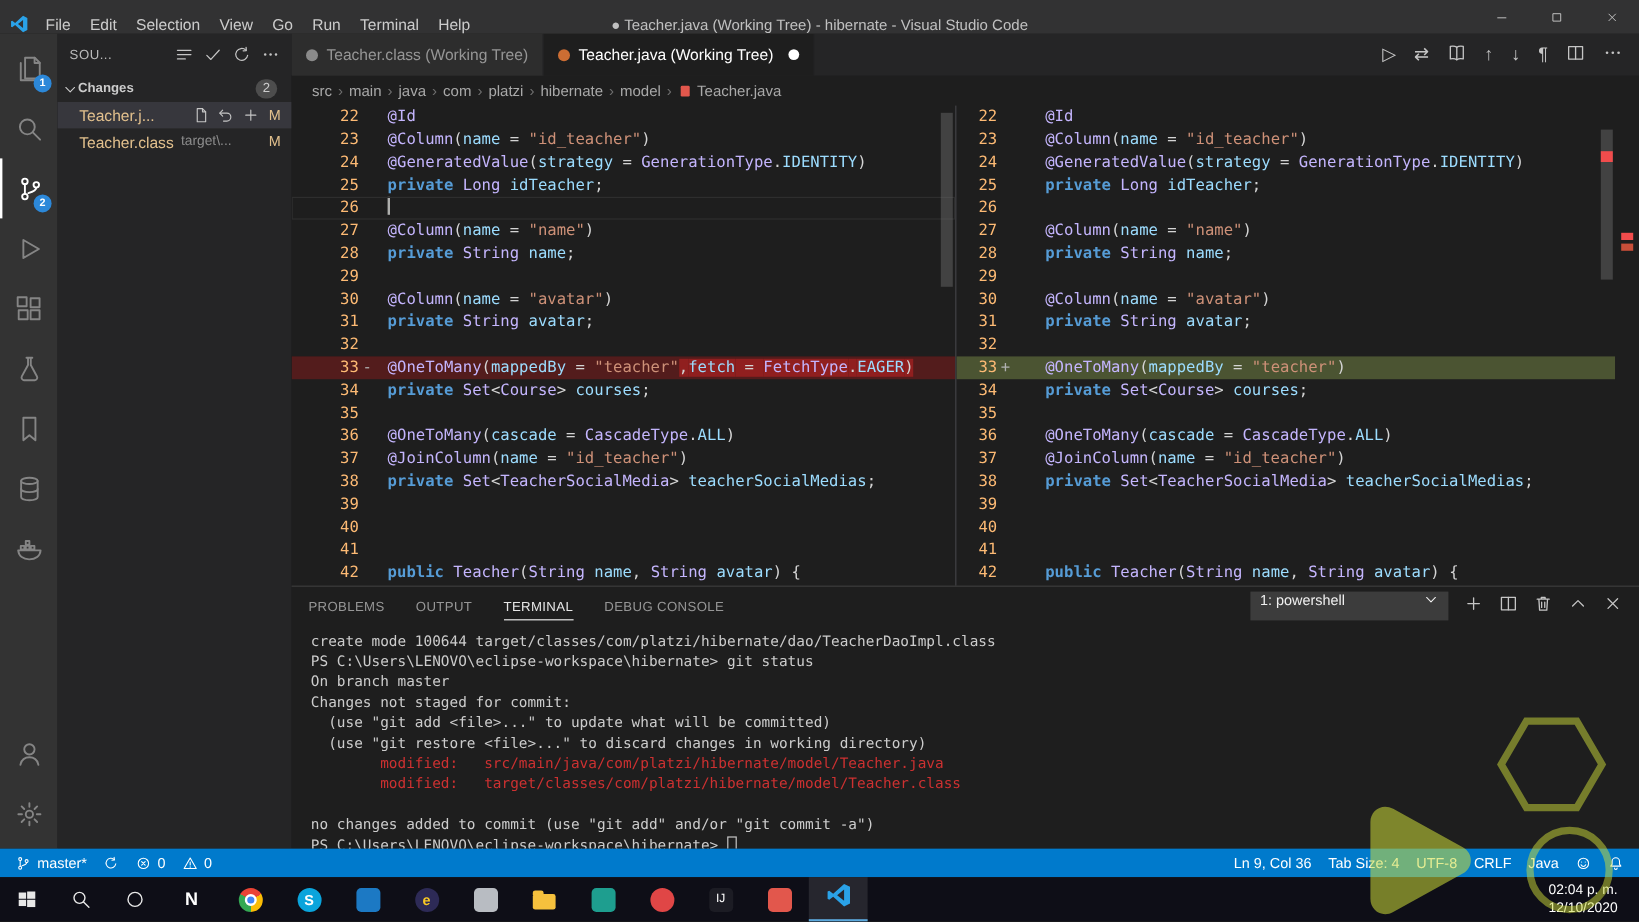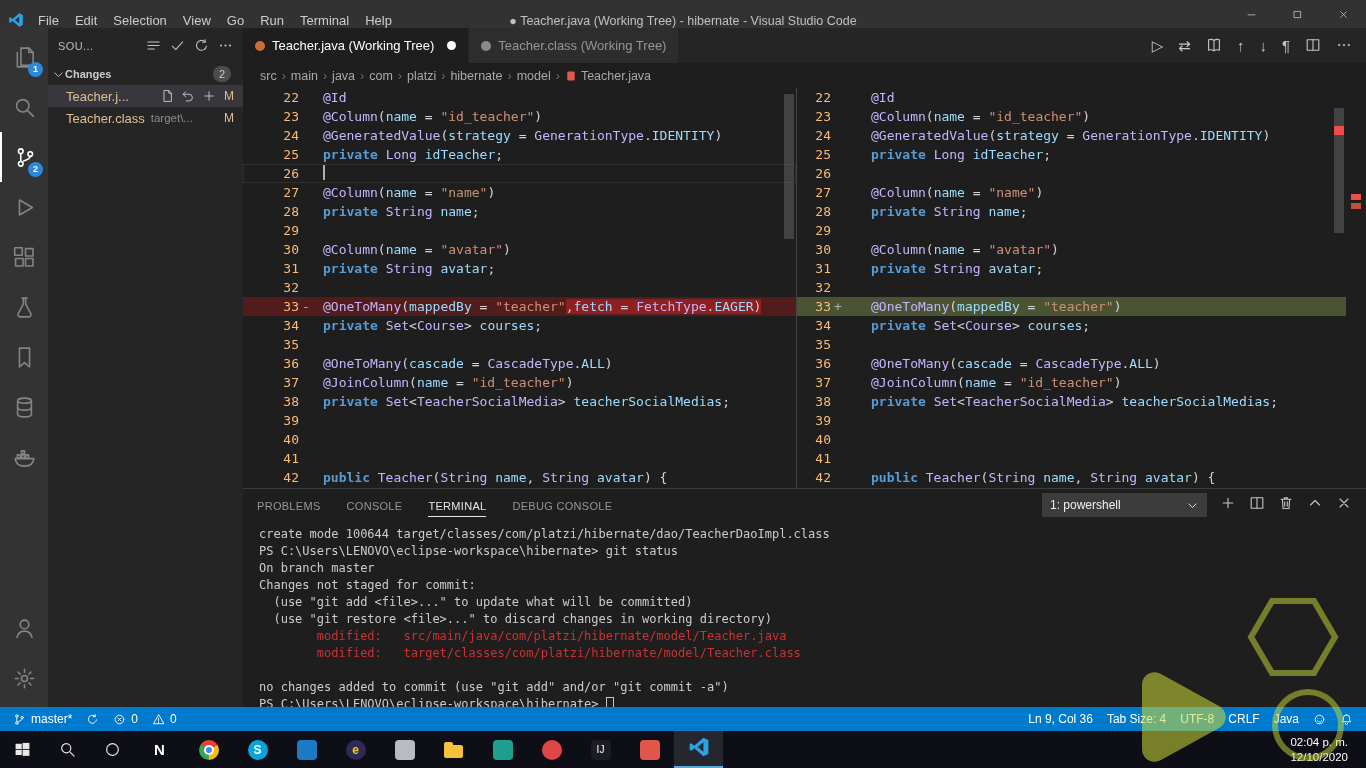--- a/index.html
+++ b/index.html
@@ -82,21 +82,21 @@
   .tok-p{color:#d4d4d4;}
   .vthumb{position:absolute;background:rgba(121,121,121,.4);}
   .ovmark{position:absolute;}
   
   .panel{height:219px;border-top:1px solid #3c3c3c;display:flex;flex-direction:column;}
   .panel-head{height:32px;display:flex;align-items:center;padding:0 14px;}
   .ptabs{display:flex;gap:26px;}
   .ptab{font-size:11px;color:#969696;letter-spacing:.3px;padding:6px 0 4px;}
   .ptab.active{color:#e7e7e7;border-bottom:1px solid #e7e7e7;}
   .panel-right{margin-left:auto;display:flex;align-items:center;gap:13px;color:#c5c5c5;}
-  .shellsel{background:#3c3c3c;height:24px;display:flex;align-items:center;justify-content:space-between;
+  .shellsel{background:#3c3c3c;height:24px;display:flex;align-items:flex-start;justify-content:space-between;
     padding:0 8px;font-size:12px;color:#f0f0f0;width:165px;}
   .shellsel .icon svg{width:13px;height:13px;}
   .pact svg{width:16px;height:16px;}
   .term{flex:1;padding:5px 0 0 16px;font-family:"DejaVu Sans Mono","Liberation Mono",monospace;
     font-size:12px;line-height:17px;color:#cccccc;white-space:pre;overflow:hidden;}
   .tred{color:#cd3131;}
   .tcursor{display:inline-block;width:8px;height:13px;border:1px solid #c5c5c5;vertical-align:-2px;}
   
   .statusbar{height:24px;background:#007acc;color:#ffffff;display:flex;align-items:center;font-size:12px;padding:0 6px;}
   .sb-item{display:flex;align-items:center;gap:5px;padding:0 7px;height:100%;}
@@ -343,28 +343,28 @@
             <span class="scm-path">target\...</span>
             <span class="scm-actions"></span>
             <span class="scm-badge">M</span>
           </div>
         </div>
     </div>
 
     <div class="editor-col">
       <div class="tabsrow">
         <div id="tabs" style="display:flex;">
+            <div class="tab">
+              <span class="tab-ficon" style="background: rgb(138, 138, 138);"></span>
+              <span class="tab-label">Teacher.class (Working Tree)</span>
+            </div>
             <div class="tab active">
               <span class="tab-ficon" style="background: rgb(204, 109, 51);"></span>
               <span class="tab-label">Teacher.java (Working Tree)</span>
               <span class="tab-dirty"></span>
-            </div>
-            <div class="tab">
-              <span class="tab-ficon" style="background: rgb(138, 138, 138);"></span>
-              <span class="tab-label">Teacher.class (Working Tree)</span>
             </div>
           </div>
         <div class="editor-actions" id="editor-actions">
             <span class="ea-btn">▷</span>
             <span class="ea-btn">⇄</span>
             <span class="ea-btn"><svg viewBox="0 0 16 16" fill="none" stroke="currentColor" stroke-width="1.1" stroke-linecap="round" stroke-linejoin="round">
                 <path d="M8 3.4C6.6 2.4 4.6 2.2 2.6 2.7v10.4c2-.5 4-.3 5.4.7 1.4-1 3.4-1.2 5.4-.7V2.7C11.4 2.2 9.4 2.4 8 3.4z"></path>
                 <path d="M8 3.4v10.4"></path>
               </svg></span>
             <span class="ea-btn">↑</span>
@@ -461,21 +461,21 @@
         <div class="overview">
           <div class="ovmark" style="left:5px;top:106px;width:10px;height:6px;background:#f14c4c;"></div>
           <div class="ovmark" style="left:5px;top:115px;width:10px;height:6px;background:#c74e39;"></div>
         </div>
       </div>
 
       <div class="panel">
         <div class="panel-head">
           <div class="ptabs" id="ptabs">
               <span class="ptab">PROBLEMS</span>
-              <span class="ptab">CONSOLE</span>
+              <span class="ptab">OUTPUT</span>
               <span class="ptab active">TERMINAL</span>
               <span class="ptab">DEBUG CONSOLE</span>
             </div>
           <div class="panel-right">
             <div class="shellsel">
               <span>1: powershell</span>
               <span class="icon" id="sel-chev">
                   <svg viewBox="0 0 16 16" fill="none" stroke="currentColor" stroke-width="1.1" stroke-linecap="round" stroke-linejoin="round">
                     <path d="M3.5 6L8 10.5 12.5 6"></path>
                   </svg>

